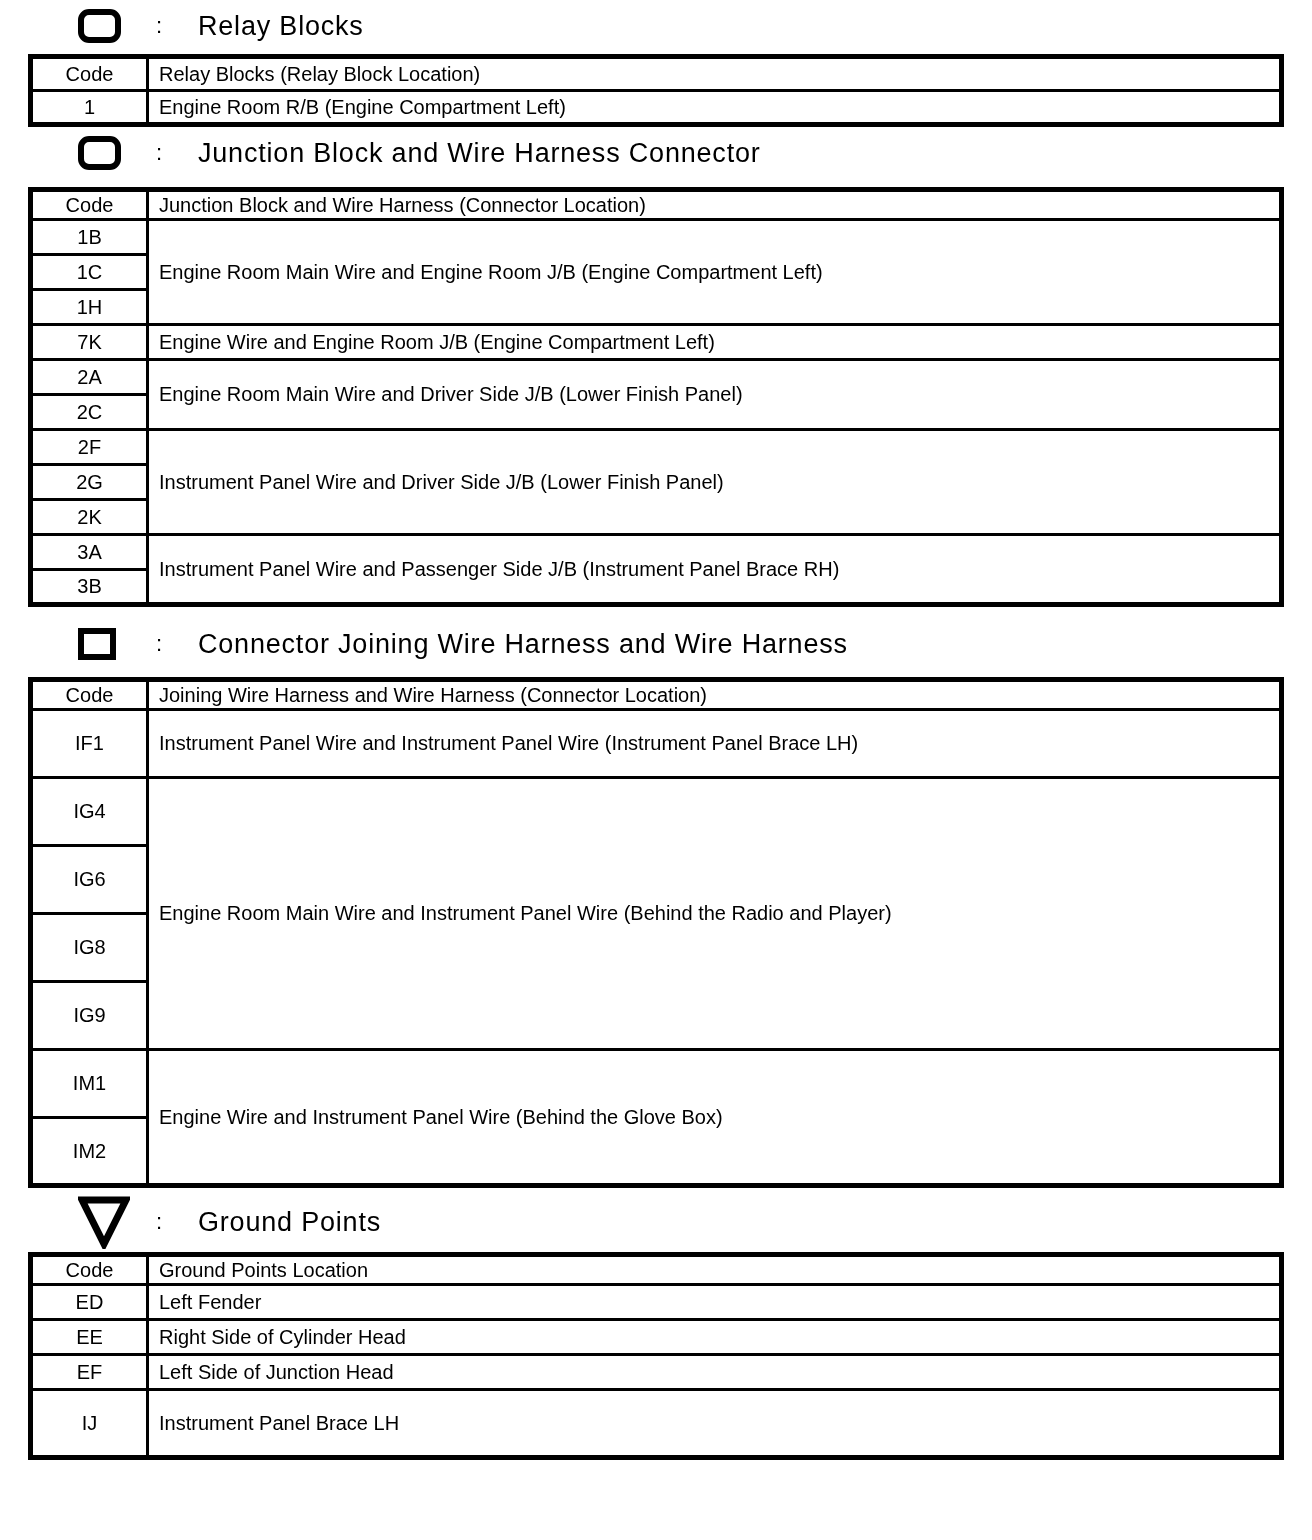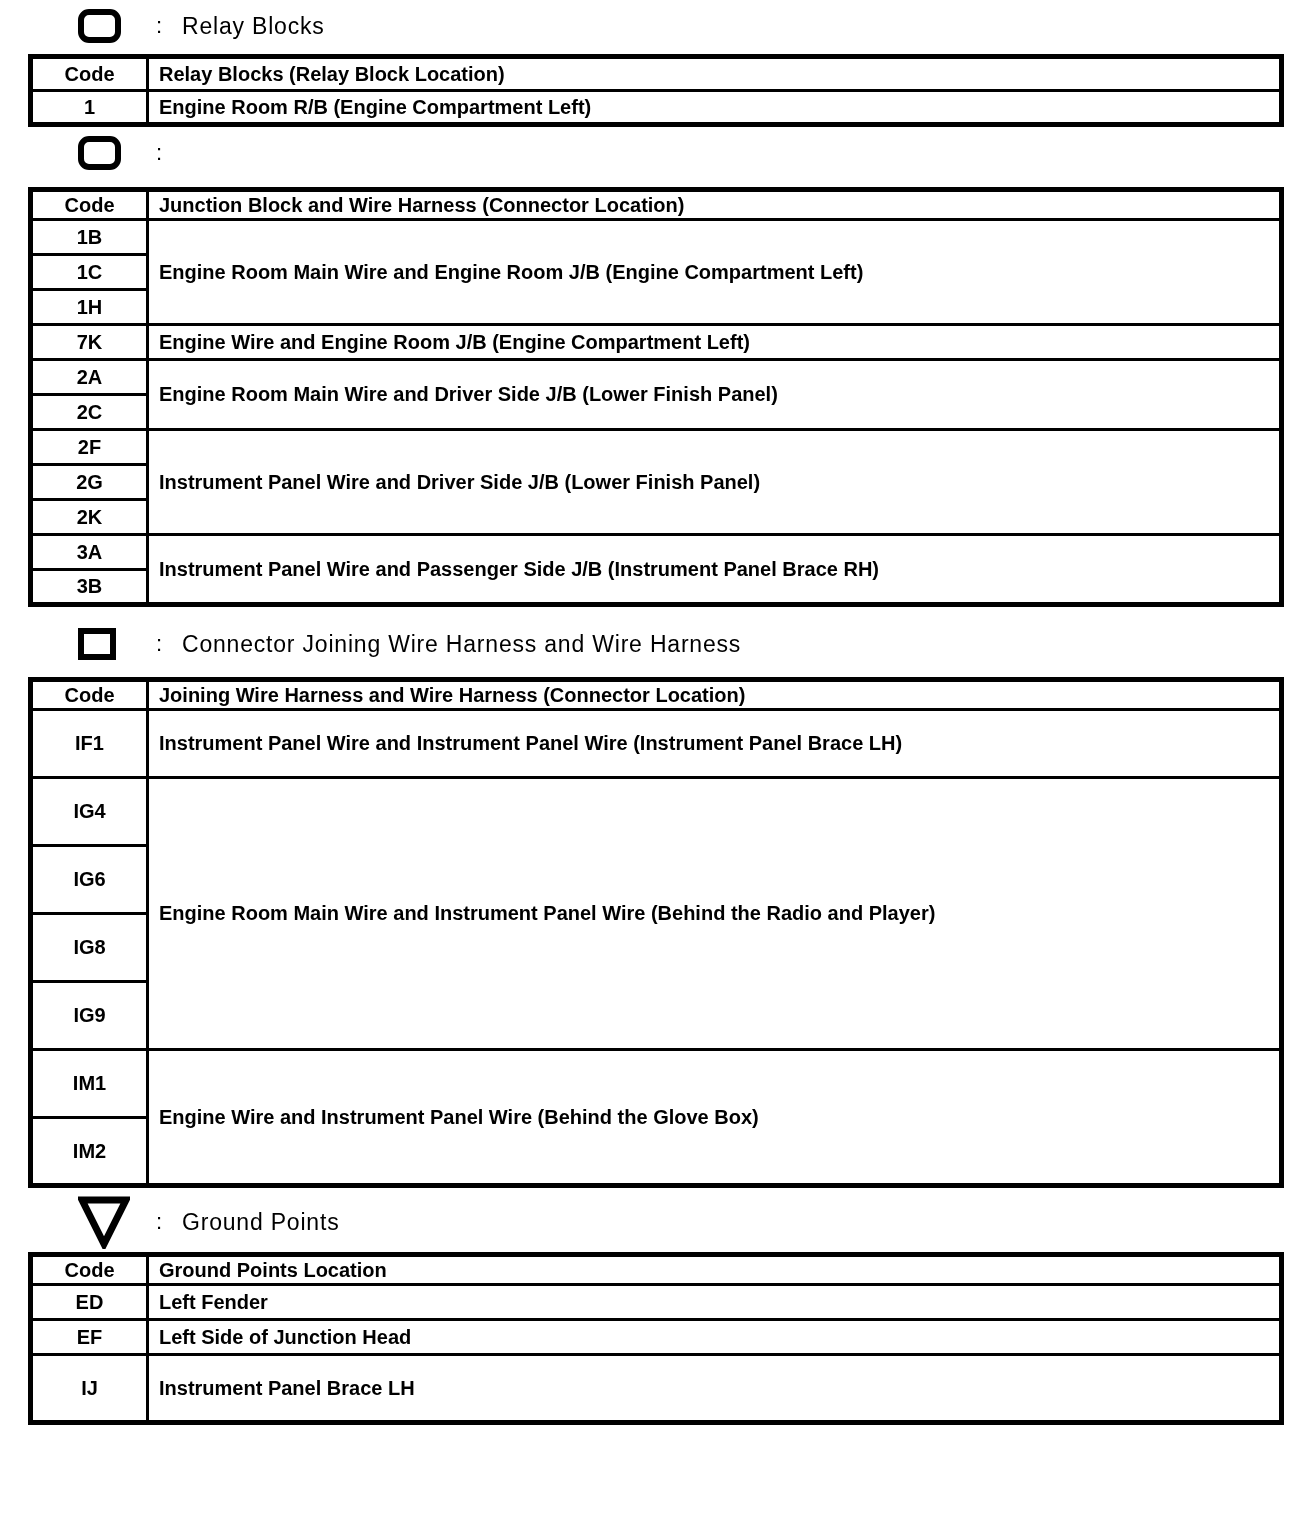--- a/index.html
+++ b/index.html
@@ -12,21 +12,21 @@
   }
   .page { padding: 4px 26px 0 28px; box-sizing: border-box; }
 
   
   .sec-head { display: flex; align-items: center; }
   .icon-slot {
     width: 128px; padding-left: 50px; box-sizing: border-box;
     display: flex; align-items: center; flex: 0 0 auto;
   }
   .colon { width: 26px; font-size: 22px; flex: 0 0 auto; }
-  .sec-title { font-size: 23px; letter-spacing: 0.8px; white-space: nowrap; }
+  .sec-title { font-size: 27px; letter-spacing: 0.8px; white-space: nowrap; margin-left: 16px; }
 
   .icon-rr { display: inline-block; width: 31px; height: 22px;
              border: 6px solid #000; border-radius: 11px; background: #fff; }
   .icon-sq { display: inline-block; width: 26px; height: 20px;
              border: 6px solid #000; background: #fff; }
 
   
   .sh-1 { margin-top: 2px;  height: 40px; }
   .sh-2 { margin-top: 6px;  height: 40px; }
   .sh-3 { margin-top: 16px; height: 42px; }
@@ -41,21 +41,21 @@
   table.data-table {
     border-collapse: collapse;
     width: 1256px;
     table-layout: fixed;
     border: 5px solid #000;
   }
   .data-table col.col-code { width: 117px; }
   .data-table th, .data-table td {
     border: 3px solid #000;
     font-size: 20px;
-    font-weight: bold;
+    font-weight: normal;
     padding: 0;
     vertical-align: middle;
     overflow: hidden;
   }
   .data-table .code { text-align: center; }
   .data-table .loc  { text-align: left; padding-left: 10px; }
 
   tr.h34 { height: 34px; }
   tr.hd  { height: 30px; }
   tr.rs  { height: 35px; }
@@ -90,20 +90,21 @@
       <td class="loc">Engine Room R/B (Engine Compartment Left)</td>
     </tr>
   </tbody>
     </table>
 
   <div class="sec-head sh-2">
     <span class="icon-slot">
       <span class="icon-rr"></span>
     </span>
     <span class="colon">:</span>
+    <span class="sec-title">Junction Block and Wire Harness Connector</span>
   </div>
 
   <table class="data-table mt-t2">
     <colgroup>
         <col class="col-code">
         <col>
       </colgroup>
     <tbody>
         <tr class="hd">
       <th class="code">Code</th>
@@ -213,20 +214,24 @@
     <tbody>
         <tr class="hd">
       <th class="code">Code</th>
       <th class="loc">Ground Points Location</th>
     </tr>
     <tr class="rs">
       <td class="code">ED</td>
       <td class="loc">Left Fender</td>
     </tr>
     <tr class="rs">
+      <td class="code">EE</td>
+      <td class="loc">Right Side of Cylinder Head</td>
+    </tr>
+    <tr class="rs">
       <td class="code">EF</td>
       <td class="loc">Left Side of Junction Head</td>
     </tr>
     <tr class="rm">
       <td class="code">IJ</td>
       <td class="loc">Instrument Panel Brace LH</td>
     </tr>
   </tbody>
     </table>
 

